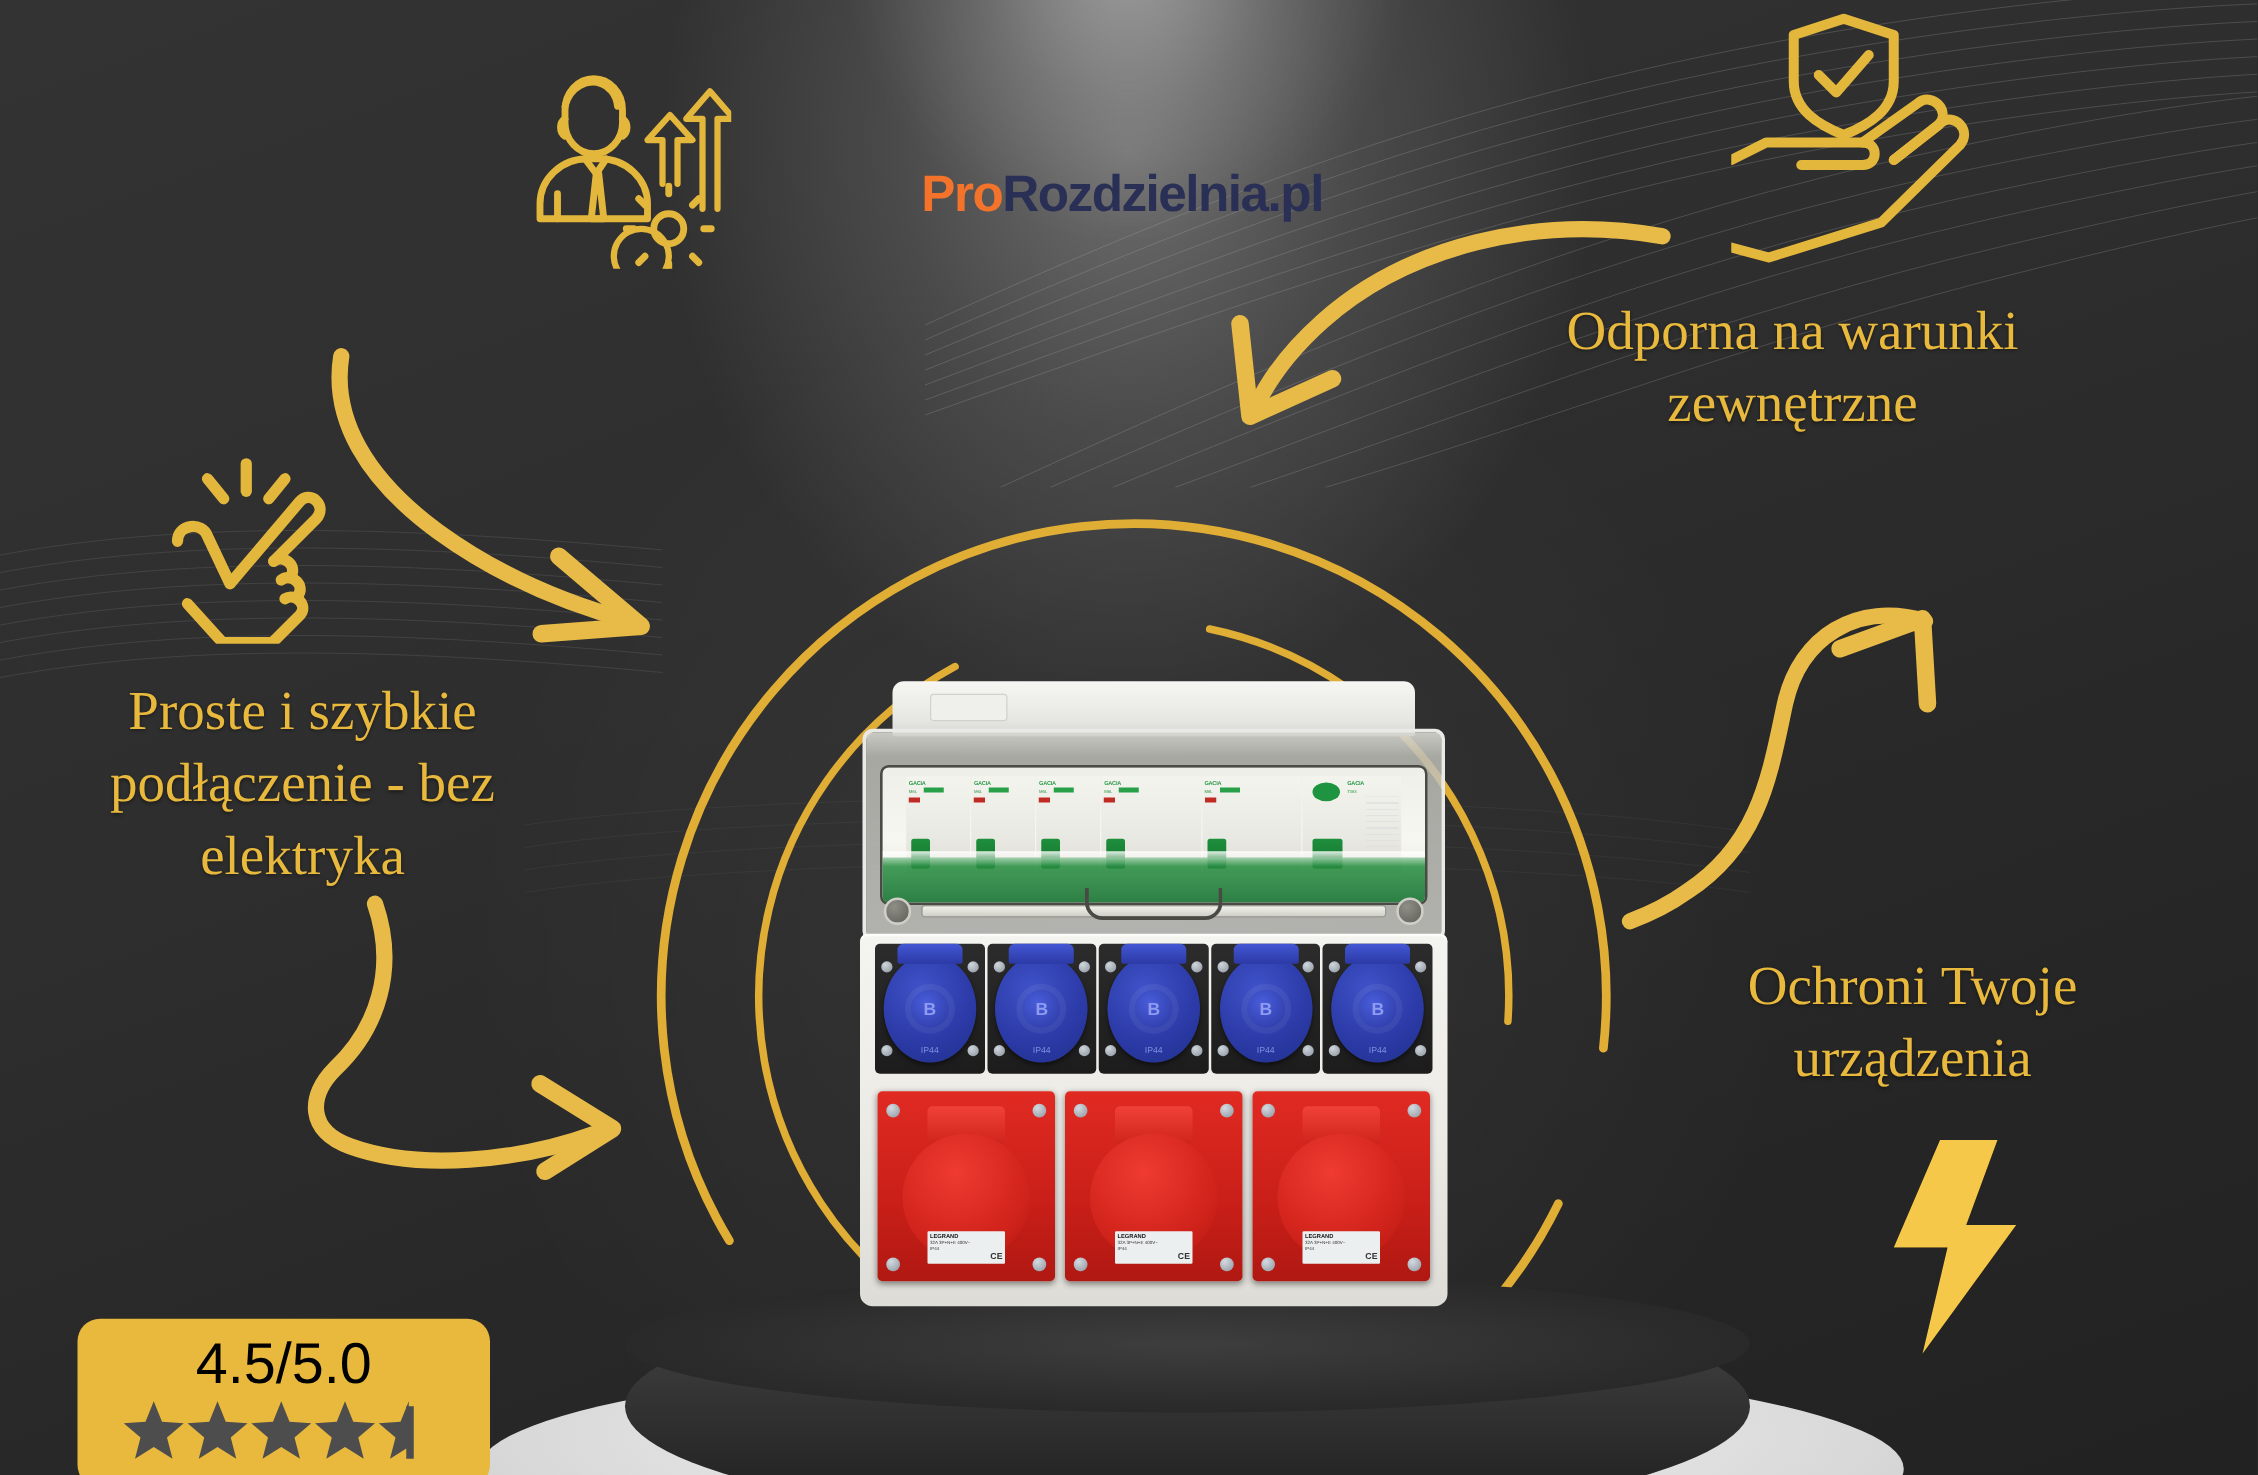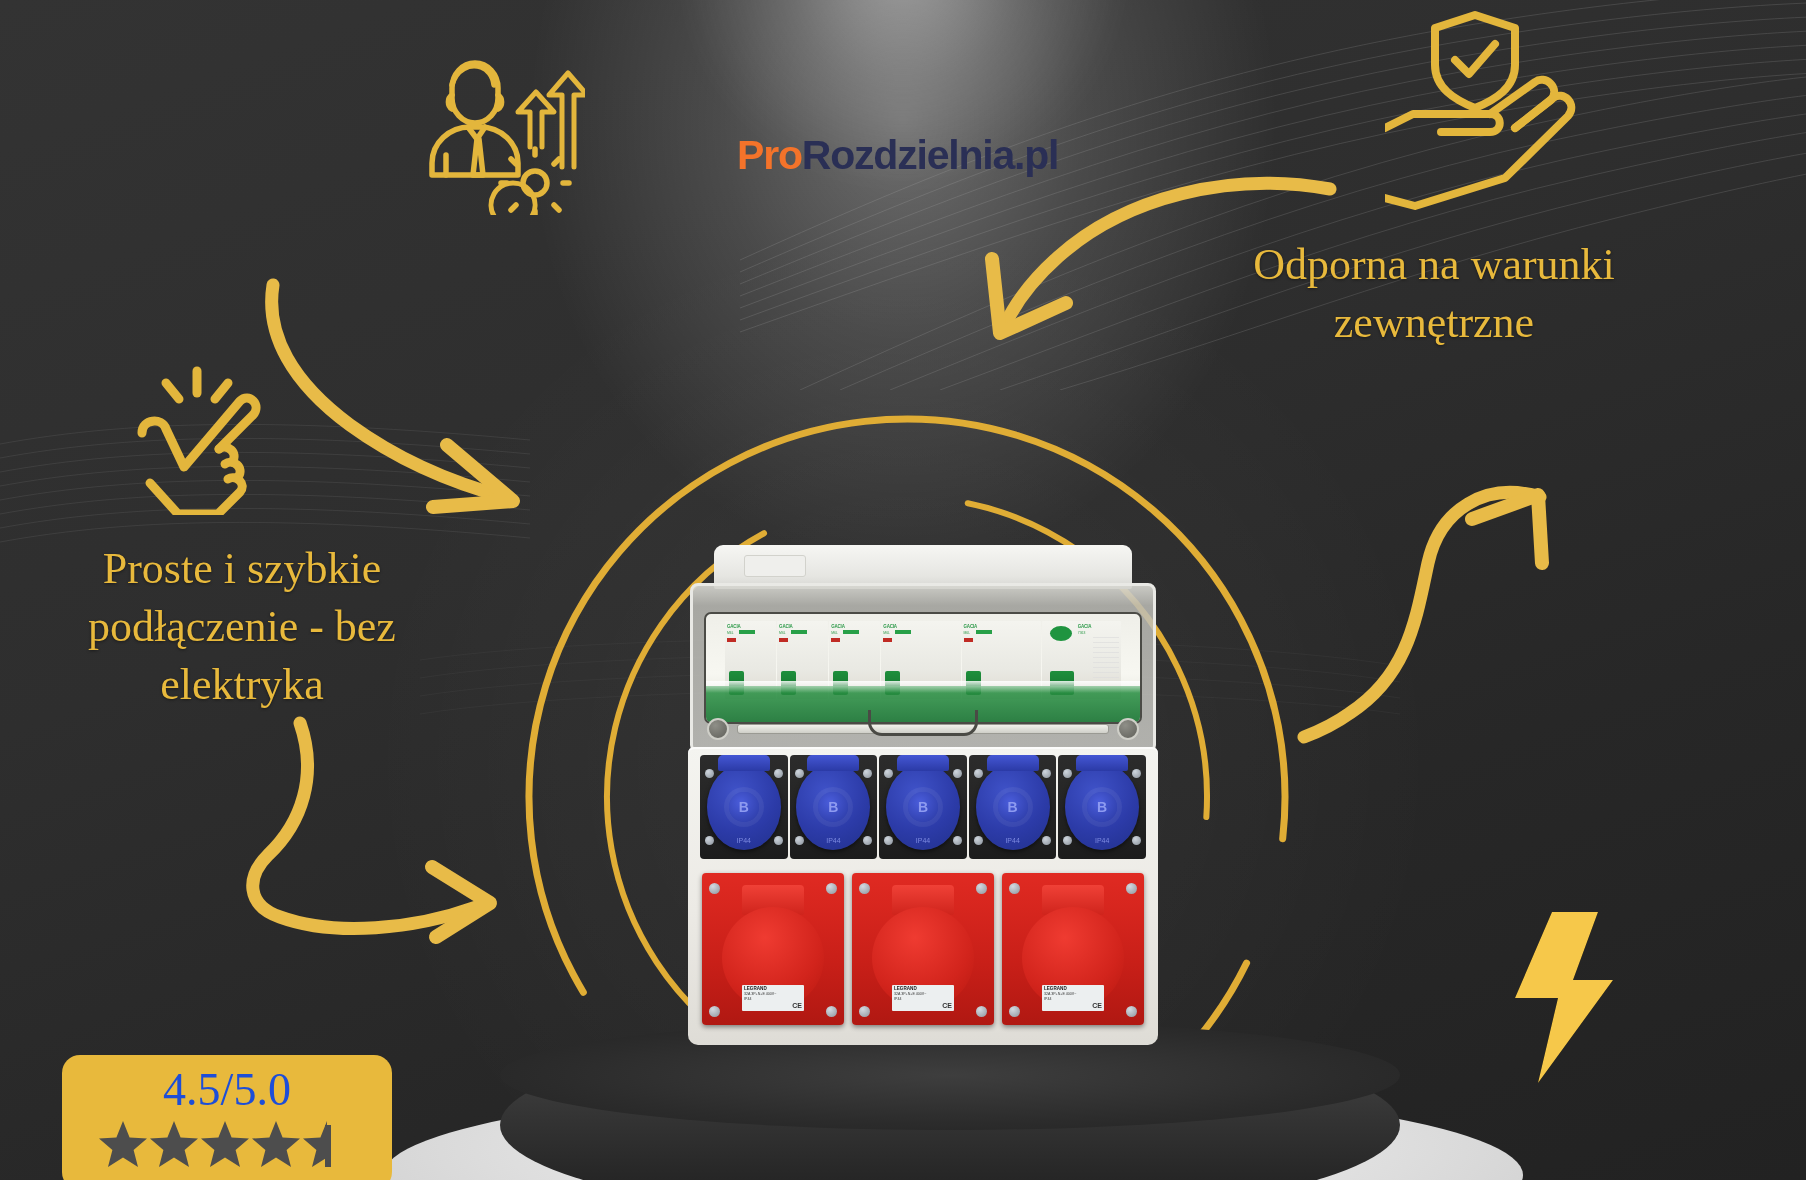--- a/index.html
+++ b/index.html
@@ -204,21 +204,21 @@
   .rsock .sc.bl{left:7px;bottom:8px;} .rsock .sc.br{right:7px;bottom:8px;}
 
   
   #rating {
     position:absolute; left:62px; top:1055px; width:330px; height:135px;
     background:#e8b93c; border-radius:18px;
     display:flex; flex-direction:column; align-items:center; justify-content:flex-start;
     padding-top:12px;
   }
   #rating .score {
-    font-family:Liberation Serif, serif; font-size:46px; color:#1d4ed8; line-height:1;
+    font-family:Liberation Sans, sans-serif; font-size:46px; color:#000000; line-height:1;
   }
   #rating .stars { margin-top:6px; display:flex; }
   #rating .stars svg { display:block; }
 </style>
 </head>
 <body>
 
 <div id="stage">
 
   <div class="waves" style="left:740px; top:-40px; width:1100px; height:430px;">
@@ -453,20 +453,22 @@
 
   <div class="logo">
     <span class="pro">Pro</span><span class="rest">Rozdzielnia.pl</span>
   </div>
 
   <div class="caption" id="cap-simple">Proste i szybkie
 podłączenie - bez
 elektryka</div>
   <div class="caption" id="cap-weather">Odporna na warunki
 zewnętrzne</div>
+  <div class="caption" id="cap-protect">Ochroni Twoje
+urządzenia</div>
 
   <div class="ico" id="ico-expert">
     <svg width="175" height="160" viewBox="0 0 175 160" fill="none" stroke="#e3b63c" stroke-width="5.5" stroke-linecap="round" stroke-linejoin="round">
       <path d="M42,33 a23,25 0 0 1 46,0 v10 a23,25 0 0 1 -46,0 z"></path>
       <path d="M42,30 c4,-16 18,-22 29,-18 c6,2 12,8 13,18"></path>
       <path d="M42,40 a7,8 0 0 0 0,14"></path>
         <path d="M88,40 a7,8 0 0 1 0,14"></path>
       <path d="M22,120 v-12 a38,36 0 0 1 38,-36 h10 a38,36 0 0 1 38,36 v12 z"></path>
       <path d="M58,72 l9,12 l8,-12"></path>
         <path d="M67,84 l-4,36 h10 l-4,-36"></path>

